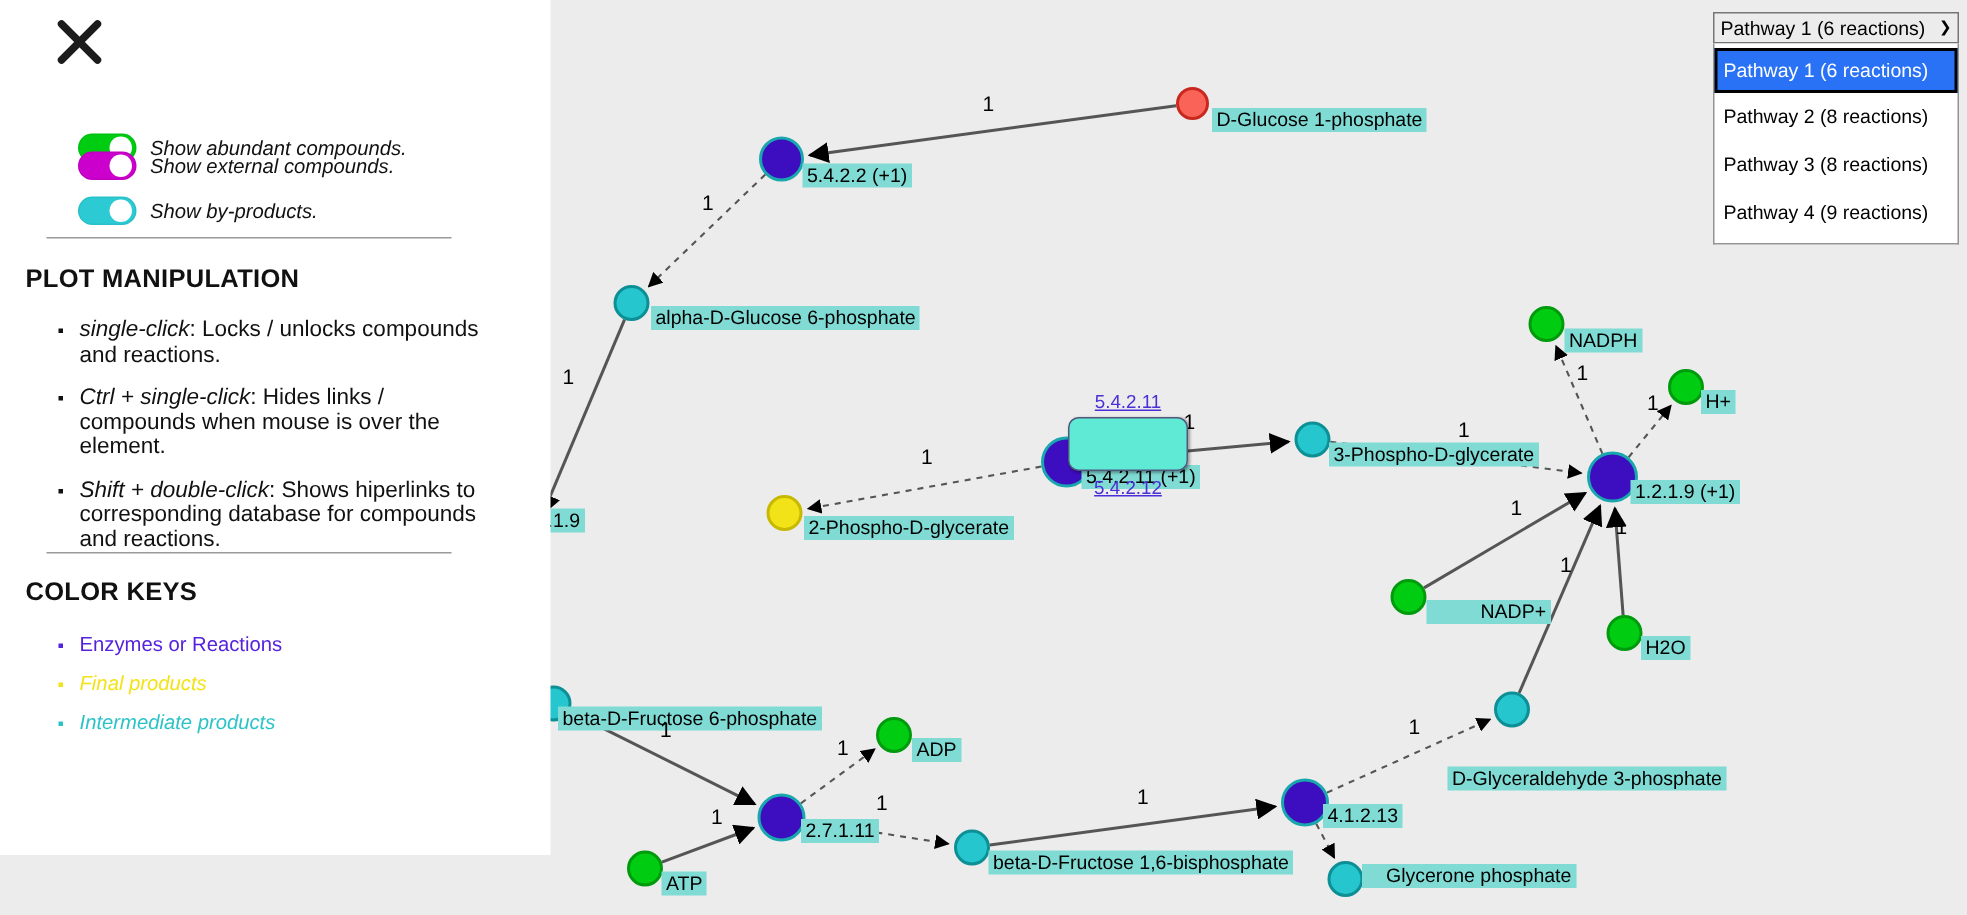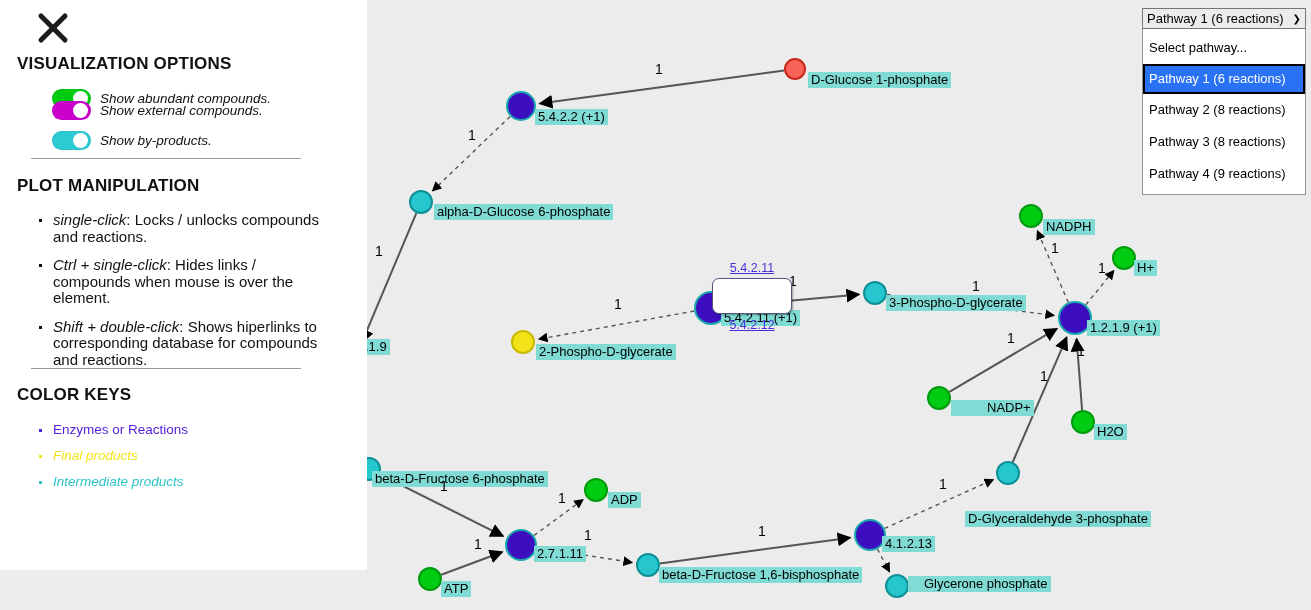--- a/index.html
+++ b/index.html
@@ -298,38 +298,37 @@
         <div class="edge-label" style="left: 1040px; top: 369px;">1</div>
         <div class="edge-label" style="left: 440px; top: 479px;">1</div>
         <div class="edge-label" style="left: 474px; top: 537px;">1</div>
         <div class="edge-label" style="left: 558px; top: 491px;">1</div>
         <div class="edge-label" style="left: 584px; top: 528px;">1</div>
         <div class="edge-label" style="left: 758px; top: 524px;">1</div>
         <div class="edge-label" style="left: 939px; top: 477px;">1</div>
       </div>
 
     <div id="reaction-tooltip" style="position:absolute;left:712px;top:278px;width:78px;height:34px;
-                background:#ffffff;border:1px solid #50587f;border-radius:7px;
+                background:#5eead4;border:1px solid #50587f;border-radius:7px;
                 box-shadow:1px 1px 2px rgba(0,0,0,0.35);z-index:20;
                 display:flex;flex-direction:column;align-items:center;justify-content:center;gap:43px;">
       <a href="#" style="color:#4b2fd6;font-size:12.5px;line-height:14px;text-decoration:underline;">5.4.2.11</a>
       <a href="#" style="color:#4b2fd6;font-size:12.5px;line-height:14px;text-decoration:underline;">5.4.2.12</a>
     </div>
   </div>
 
   <div id="sidebar">
 
     <button id="close-btn" aria-label="close">
       <svg width="34" height="38" viewBox="0 0 34 38">
         <line x1="5" y1="8" x2="29" y2="32" stroke="#1c1c1c" stroke-width="5" stroke-linecap="round"></line>
         <line x1="29" y1="8" x2="5" y2="32" stroke="#1c1c1c" stroke-width="5" stroke-linecap="round"></line>
       </svg>
     </button>
 
-    <div class="sb-h1" id="h-viz">VISUALIZATION OPTIONS</div>
 
     <div class="toggle-row" id="tr0" style="top:88px;">
       <div class="toggle" id="tg0" style="background: rgb(0, 204, 17);">
         <div class="knob" style="left: 21px;"></div>
       </div>
       <div class="toggle-text">Show abundant compounds.</div>
     </div>
 
     <div class="toggle-row" id="tr1" style="top:100px;justify-content:space-between;">
       <div class="toggle" id="tg1" style="background: rgb(204, 0, 204);">
@@ -365,21 +364,20 @@
         <li class="k-inter" style="color: rgb(44, 195, 199);">Intermediate products</li>
       </ul>
   </div>
 
   <div id="pathway-select-wrap">
     <div id="pathway-select-btn">
       <span>Pathway 1 (6 reactions)</span>
       <span class="caret">❯</span>
     </div>
     <div id="pathway-options">
-        <div class="opt">Select pathway...</div>
         <div class="opt selected">Pathway 1 (6 reactions)</div>
         <div class="opt">Pathway 2 (8 reactions)</div>
         <div class="opt">Pathway 3 (8 reactions)</div>
         <div class="opt">Pathway 4 (9 reactions)</div>
       </div>
   </div>
 
 </div>
 
 </body></html>

